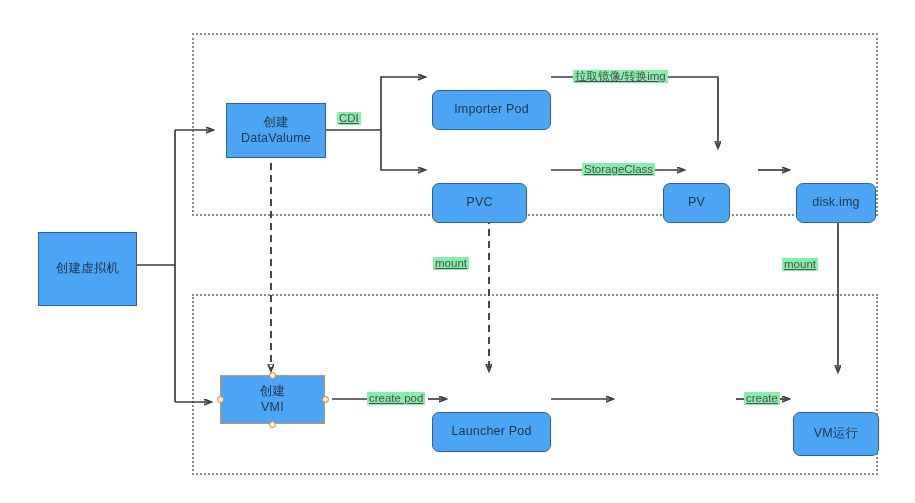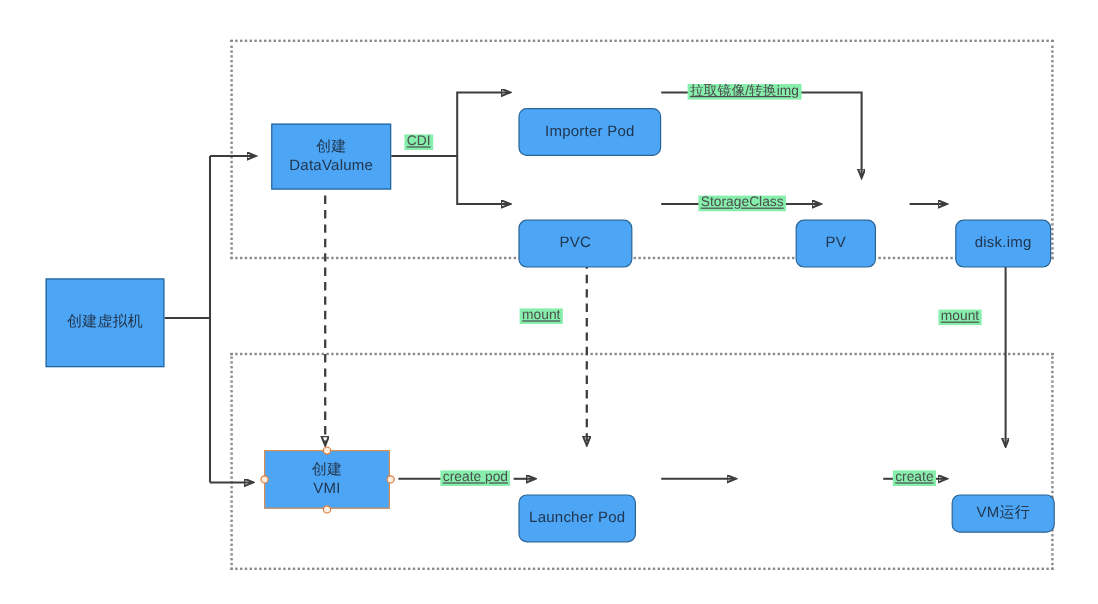--- a/index.html
+++ b/index.html
@@ -146,26 +146,26 @@
 
   <div class="node sharp selected" style="left:220px; top:375px; width:105px; height:49px;">
     <span class="label">创建
 VMI</span>
   </div>
   <div class="handle" style="left:269px; top:371.5px;"></div>
   <div class="handle" style="left:269px; top:420.5px;"></div>
   <div class="handle" style="left:216.5px; top:396px;"></div>
   <div class="handle" style="left:321.5px; top:396px;"></div>
 
-  <div class="node rounded" style="left:432px; top:379px; width:98px; height:40px;">
+  <div class="node rounded" style="left:432px; top:379px; width:119px; height:40px;">
     <span class="label">Launcher Pod</span>
   </div>
 
 
-  <div class="node rounded" style="left:793px; top:379px; width:86px; height:32px;">
+  <div class="node rounded" style="left:793px; top:379px; width:86px; height:44px;">
     <span class="label">VM运行</span>
   </div>
 
   <div class="edge-label" style="left:337px; top:112px;">CDI</div>
   <div class="edge-label" style="left:573px; top:70px;">拉取镜像/转换img</div>
   <div class="edge-label" style="left:562px; top:163px;margin-left:20px;">StorageClass</div>
   <div class="edge-label" style="left:469px; top:257px; transform:translateX(-100%);">mount</div>
   <div class="edge-label" style="left:818px; top:258px; transform:translateX(-100%);">mount</div>
   <div class="edge-label" style="left:328px; top:392px;margin-left:39px;">create pod</div>
   <div class="edge-label" style="left:744px; top:392px;">create</div>

